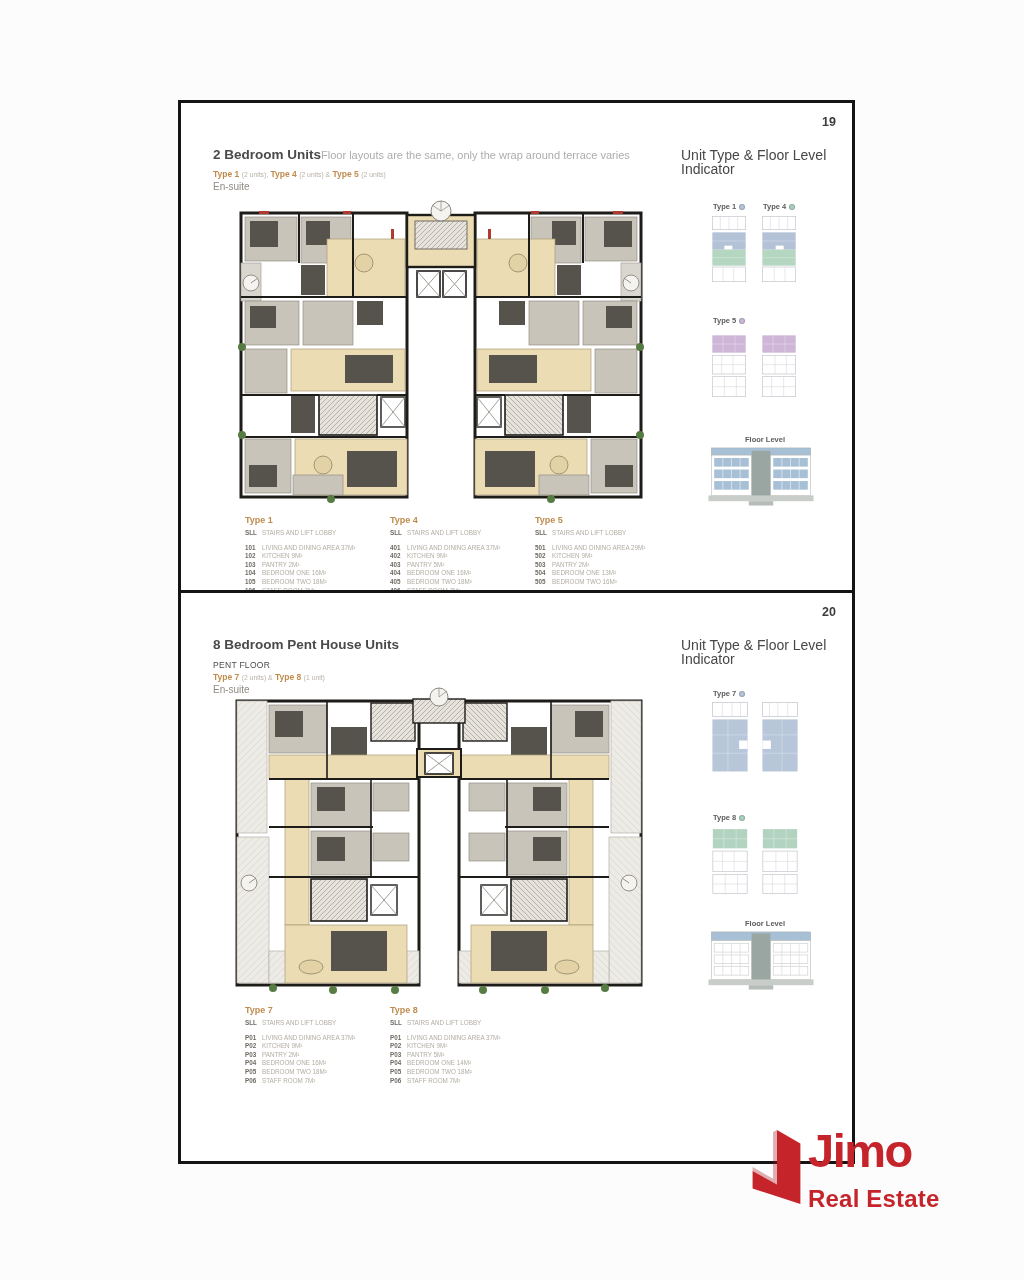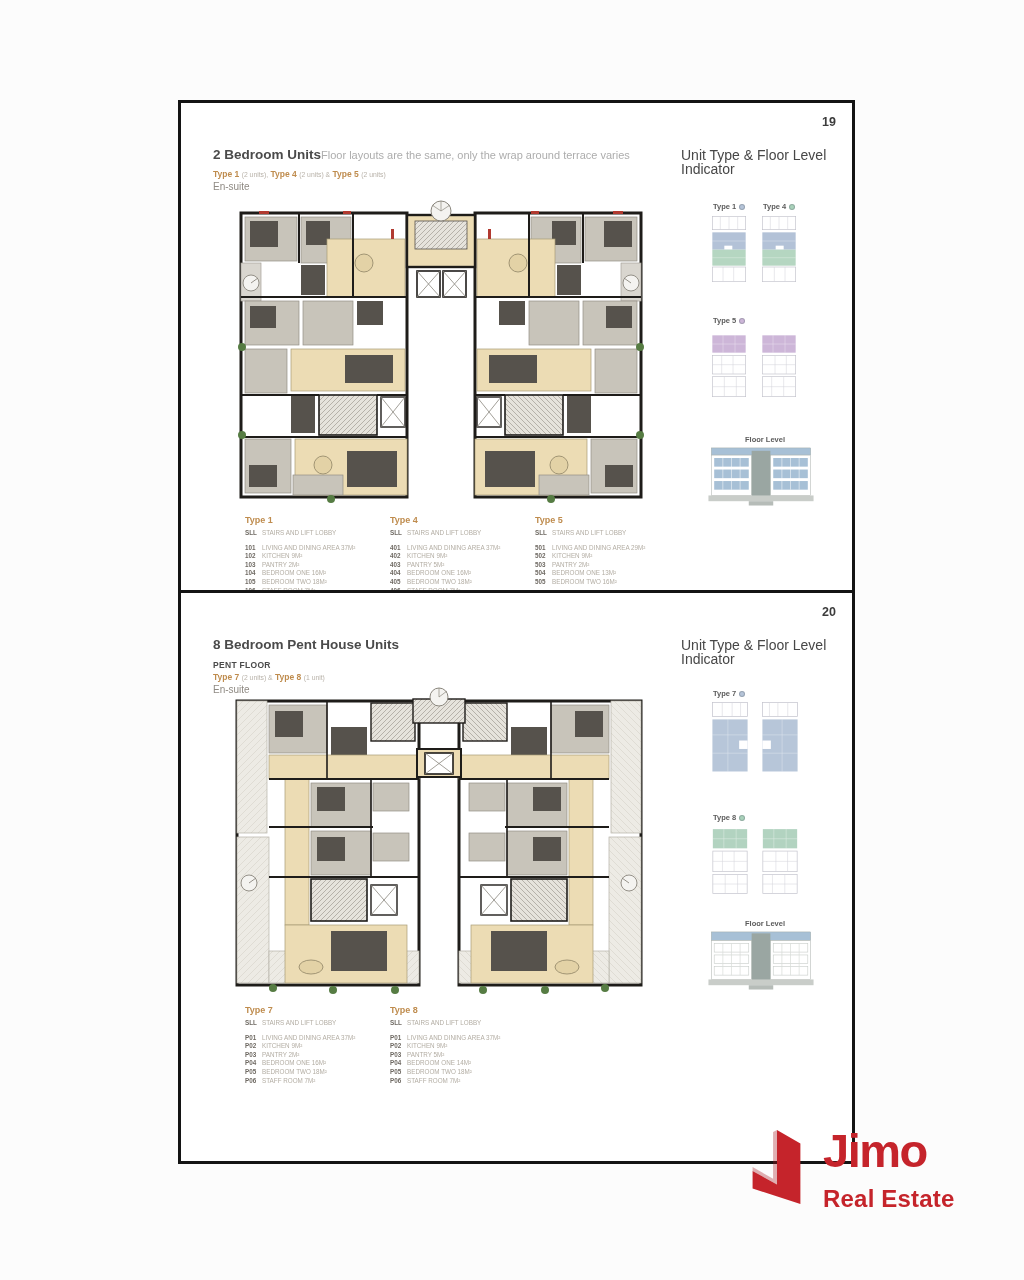--- a/index.html
+++ b/index.html
@@ -12,21 +12,21 @@
   .page{
     position:absolute;left:178px;width:677px;height:574px;
     background:#ffffff;border:3px solid #141414;box-sizing:border-box;
   }
   #page19{top:100px;}
   #page20{top:590px;padding-left:8px;}
   .pagenum{position:absolute;top:12px;right:16px;font-size:12.5px;font-weight:bold;color:#3c3c3c;}
   .titleblock{position:absolute;left:32px;top:42px;}
   .ptitle{font-size:13.5px;font-weight:700;color:#4a4a4a;display:inline;text-align:center;}
   .pnote{font-size:11px;color:#adadad;}
-  .pentlabel{font-size:8.5px;font-weight:700;color:#4a4a4a;margin-top:7px;letter-spacing:.3px;}
+  .pentlabel{font-size:8.5px;font-weight:400;color:#4a4a4a;margin-top:7px;letter-spacing:.3px;}
   .typesline{margin-top:6px;font-size:8.5px;}
   #page20 .typesline{margin-top:2px;}
   .tname{font-weight:700;color:#bf8c4e;}
   .tcount{color:#b9b3aa;font-size:6.8px;}
   .ensuite{font-size:10px;color:#8f8a83;margin-top:2px;}
   .plan{position:absolute;}
   .legend{position:absolute;left:64px;top:412px;display:flex;}
   .lcol{width:145px;}
   .ltitle{font-size:9px;font-weight:700;color:#bf8c4e;margin-bottom:4px;}
   .lrow{font-size:6.3px;line-height:8.6px;display:flex;}
@@ -38,21 +38,21 @@
   .sb-label{position:absolute;font-size:7.5px;font-weight:700;color:#5b5b5b;
     display:flex;align-items:center;gap:3px;}
   .dot{width:6px;height:6px;border-radius:50%;display:inline-block;border:1px solid rgba(90,100,110,.35);box-sizing:border-box;}
   .dot-blue{background:#b5c4d8;}
   .dot-green{background:#a9d2ba;}
   .dot-purple{background:#cdb6d8;}
   .mini{position:absolute;}
   .mini.flip{transform:scaleX(-1);}
   .elev{position:absolute;}
   .flabel{position:absolute;font-size:7.5px;font-weight:700;color:#5b5b5b;margin-left:32px;}
-  .logo{position:absolute;left:744px;top:1128px;display:flex;align-items:flex-start;gap:15px;}
+  .logo{position:absolute;left:744px;top:1128px;display:flex;align-items:flex-start;}
   .logo-text .brand{font-size:47px;font-weight:800;color:#c5242b;line-height:46px;letter-spacing:-1.5px;}
   .logo-text .tag{font-size:24px;font-weight:700;color:#c5242b;margin-top:11px;letter-spacing:.2px;}
 </style>
 </head>
 <body>
 
 <svg width="0" height="0" style="position:absolute">
   <defs>
     <pattern id="hatch" width="5" height="5" patternUnits="userSpaceOnUse">
       <rect width="5" height="5" fill="#e6e3dc"></rect>

